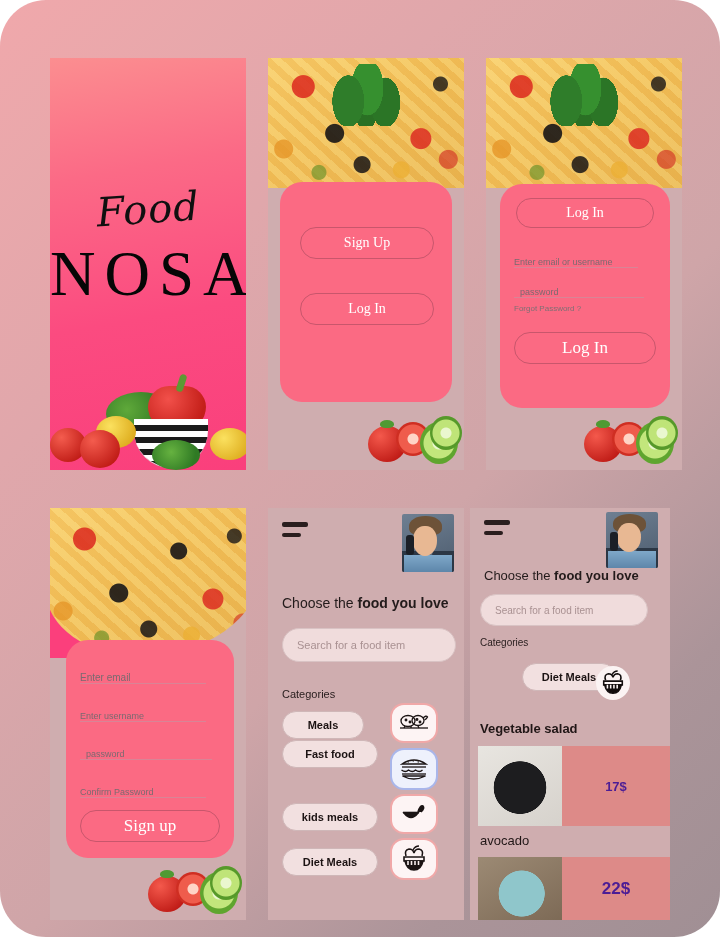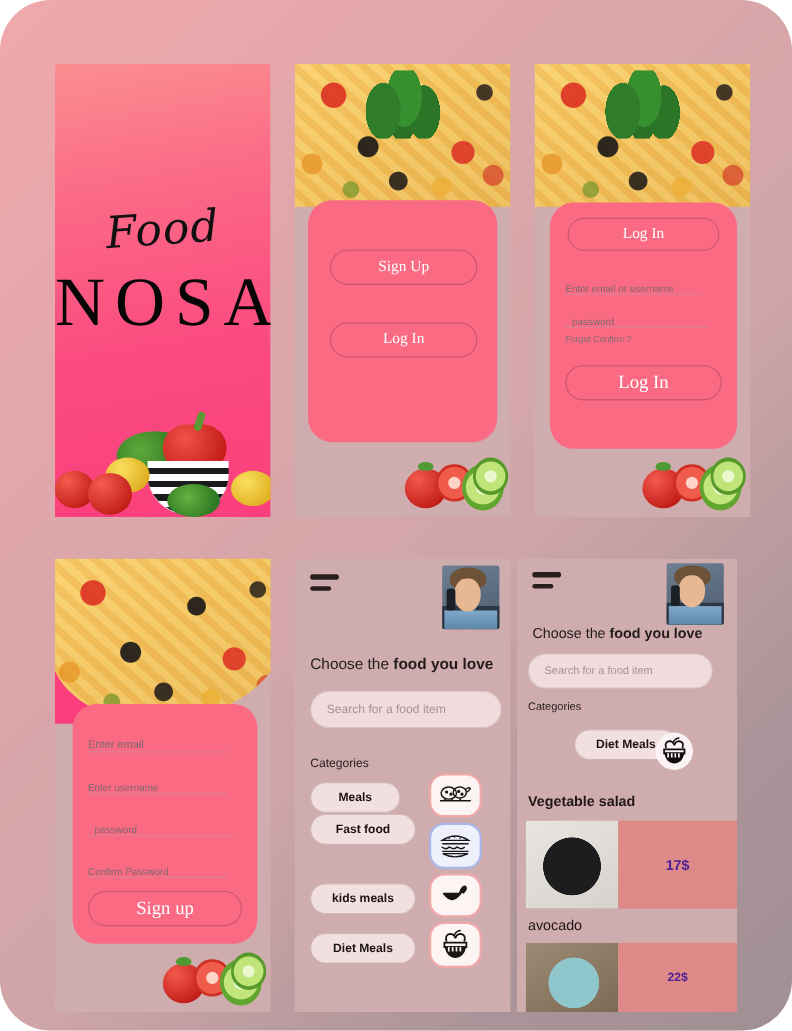--- a/index.html
+++ b/index.html
@@ -241,21 +241,21 @@
       <div class="pill" style="position:absolute;left:16px;top:14px;width:136px;height:28px;font-size:14px;">Log In</div>
 
       <div class="field" style="position:absolute;left:14px;top:66px;width:124px;height:17px;font-size:9px;">
         <span>Enter email or username</span>
       </div>
 
       <div class="field" style="position:absolute;left:14px;top:96px;width:124px;height:17px;font-size:9px;padding-left:6px;">
         <span>password</span>
       </div>
 
-      <div class="hint" style="position:absolute;left:14px;top:120px;font-size:8px;">Forgot Confirm ?</div>
+      <div class="hint" style="position:absolute;left:14px;top:120px;font-size:8px;">Forgot Password ?</div>
 
       <div class="pill" style="position:absolute;left:14px;top:148px;width:140px;height:30px;font-size:17px;">Log In</div>
     </div>
     <div class="veg-cluster" style="left:98px;bottom:6px;">
       <div class="tomato"></div>
       <div class="tomhalf"></div>
       <div class="cuke"></div>
       <div class="cuke2"></div>
     </div>
   </div>
@@ -406,17 +406,17 @@
       </div>
       <div class="price" style="width:108px;height:80px;font-size:13px;">17$</div>
     </div>
 
     <div class="food-title" style="left:10px;top:325px;font-size:13px;font-weight:400;">avocado</div>
 
     <div class="food-row" style="left:8px;top:349px;width:192px;height:63px;">
       <div class="thumb" style="width:84px;height:63px;">
         <div class="salad2"></div>
       </div>
-      <div class="price" style="width:108px;height:63px;font-size:11px;">22$</div>
+      <div class="price" style="width:108px;height:63px;font-size:17px;">22$</div>
     </div>
   </div>
 
 </div>
 
 </body></html>

